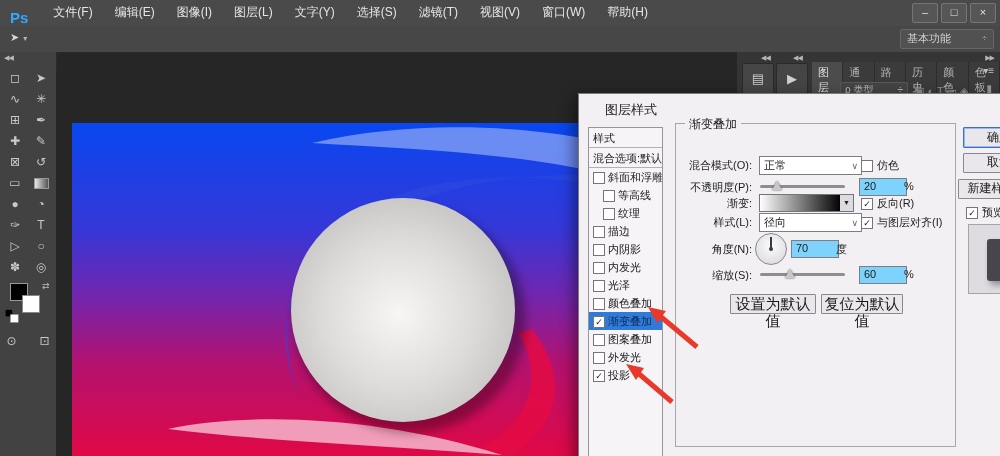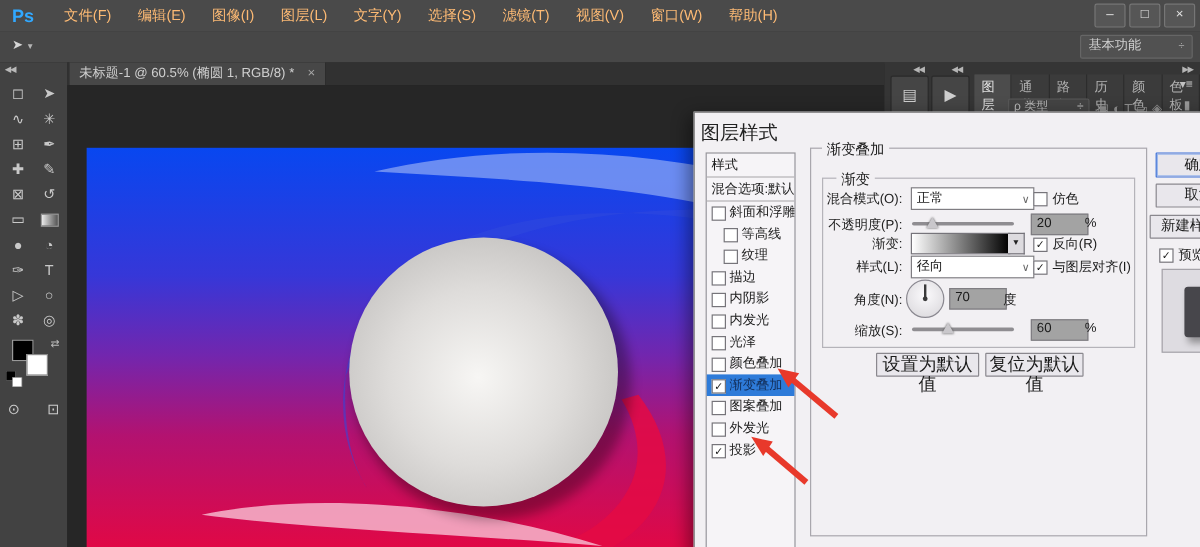--- a/index.html
+++ b/index.html
@@ -1,24 +1,24 @@
 <!DOCTYPE html>
 <html><head>
 <meta charset="utf-8">
 <style>
   html,body{margin:0;padding:0;background:#1b1b1b;}
   .app{position:relative;width:1000px;height:456px;overflow:hidden;background:#262626;
        font-family:"Liberation Sans","DejaVu Sans",sans-serif;-webkit-font-smoothing:antialiased;
        user-select:none;}
   
   .menubar{position:absolute;left:0;top:0;width:1000px;height:26px;background:#4a4a4a;
-           border-bottom:1px solid #2e2e2e;display:flex;align-items:center;}
+           border-bottom:1px solid #2e2e2e;display:flex;align-items:flex-end;}
   .ps-logo{color:#31a8ff;font-weight:bold;font-size:15px;margin:0 14px 0 10px;letter-spacing:0;}
   .menu-items{display:flex;gap:0;}
-  .menu-item{color:#fdba74;font-size:12px;padding:5px 11px;cursor:default;}
+  .menu-item{color:#e5e5e5;font-size:12px;padding:5px 11px;cursor:default;}
   .win-controls{position:absolute;right:4px;top:3px;display:flex;gap:3px;}
   .win-btn{width:24px;height:18px;background:#565656;border:1px solid #767676;color:#e3e3e3;
            font-size:11px;line-height:16px;text-align:center;border-radius:2px;}
   .optionsbar{position:absolute;left:0;top:26px;width:1000px;height:26px;background:#474747;
               border-bottom:1px solid #2a2a2a;}
   .opt-tool{position:absolute;left:10px;top:5px;color:#d6d6d6;font-size:11px;}
   .opt-tool .car{font-size:8px;color:#b5b5b5;margin-left:4px;}
   .opt-hint{position:absolute;left:250px;top:7px;color:#c9c9c9;font-size:11px;}
   .workspace{position:absolute;right:6px;top:3px;width:80px;height:18px;background:#515151;
              border:1px solid #666;border-radius:2px;color:#cfcfcf;font-size:11px;line-height:17px;
@@ -56,38 +56,38 @@
   .ptab.active{background:#4c4c4c;color:#e0e0e0;}
   .ptab-menu{position:absolute;right:6px;top:13px;color:#c2c2c2;font-size:10px;}
   .filterrow{position:absolute;left:75px;top:29px;display:flex;align-items:center;gap:6px;padding-left:28px;}
   .filterbox{width:58px;height:14px;background:#444;border:1px solid #585858;border-radius:2px;
              color:#b9b9b9;font-size:10px;line-height:13px;padding:0 4px;}
   .ficon{color:#8e8e8e;font-size:11px;}
   .ftoggle{position:absolute;right:8px;top:31px;color:#9a9a9a;font-size:10px;}
   
   .dialog{position:absolute;left:578px;top:93px;width:430px;height:370px;background:#f2f0f3;
           border:1px solid #7a7a7a;box-shadow:-4px 4px 14px rgba(0,0,0,.45);color:#1b1b1b;font-size:12px;}
-  .dlg-title{position:absolute;left:5px;top:7px;font-size:16px;color:#222;}
+  .dlg-title{position:absolute;left:26px;top:7px;font-size:13px;color:#222;}
   .styles-panel{position:absolute;left:9px;top:33px;width:73px;bottom:0;border:1px solid #97959b;background:#f6f4f7;}
   .sp-row{height:17px;line-height:17px;font-size:11px;padding:1px 3px 0 4px;white-space:nowrap;overflow:hidden;display:flex;align-items:center;}
   .sp-head{border-bottom:1px solid #b3b1b5;height:18px;}
   .sp-row .cb{margin-right:3px;flex:none;}
   .sp-row.ind{padding-left:14px;text-align:center;}
   .sp-row.sel{background:#2e7bd9;color:#122c55;}
   .cb{display:inline-block;width:10px;height:10px;background:#fff;border:1px solid #76747a;
       font-size:9px;line-height:10px;text-align:center;color:#1a1a1a;}
   .group{position:absolute;left:96px;top:29px;width:279px;height:322px;border:1px solid #a9a7ad;}
   .legend{position:absolute;top:-8px;left:9px;background:#f2f0f3;padding:0 4px;font-size:12px;color:#222;}
   .inner{position:absolute;left:9px;top:24px;width:259px;height:140px;border:1px solid #b5b3b9;}
   .row{position:absolute;left:0;height:18px;}
   .lbl{position:absolute;left:0;top:2px;width:76px;text-align:right;font-size:11px;color:#222;white-space:nowrap;}
   .select{position:absolute;left:83px;top:0;width:93px;height:17px;background:#fff;border:1px solid #7f7d82;
           font-size:11px;line-height:16px;padding:0 4px;}
   .select .chev{position:absolute;right:3px;top:1px;color:#666;font-size:9px;}
-  .numbox{position:absolute;top:0;width:38px;height:16px;background:#a3a3a3;border:1px solid #7f7d82;
+  .numbox{position:absolute;top:0;width:38px;height:16px;background:#7dd3fc;border:1px solid #7f7d82;
           font-size:11px;line-height:15px;padding:0 4px;}
   .unit{position:absolute;top:2px;font-size:11px;color:#222;}
   .cbl{position:absolute;left:185px;top:2px;display:flex;align-items:center;gap:4px;font-size:11px;white-space:nowrap;}
   .track{position:absolute;left:84px;top:7px;width:85px;height:3px;background:#8f8d91;border-radius:2px;}
   .thumb{position:absolute;top:-4px;width:0;height:0;border-left:5px solid transparent;
          border-right:5px solid transparent;border-bottom:9px solid #c9c7cb;
          filter:drop-shadow(0 0 1px #555);}
   .gswatch{position:absolute;left:83px;top:0;width:81px;height:16px;border:1px solid #76747a;}
   .gdd{position:absolute;left:164px;top:0;width:13px;height:16px;background:#dddbdf;border:1px solid #76747a;
        border-left:none;font-size:7px;text-align:center;line-height:16px;color:#222;}
@@ -171,26 +171,20 @@
           <span class="sw-fg"></span>
           <span class="sw-bg"></span>
         </span>
     </div>
     <div class="tp-bottom">
       <span class="tool">⊙</span>
       <span class="tool">⊡</span>
     </div>
   </div>
 
-  <div class="tabbar">
-    <div class="doc-tab">
-      <span>未标题-1 @ 60.5% (椭圆 1, RGB/8) *</span>
-      <span class="cl">×</span>
-    </div>
-  </div>
 
   <div class="pasteboard"></div>
   <div class="canvas-wrap">
     <svg width="650" height="333" viewBox="0 0 650 333">
       <defs>
         <linearGradient id="bgGrad" x1="0" y1="0" x2="0" y2="1">
             <stop offset="0" stop-color="#0847f0"></stop>
             <stop offset="0.32" stop-color="#3637d8"></stop>
             <stop offset="0.52" stop-color="#7226ae"></stop>
             <stop offset="0.72" stop-color="#b31270"></stop>
@@ -291,23 +285,20 @@
           <span>外发光</span>
         </div>
         <div class="sp-row">
           <span class="cb">✓</span>
           <span>投影</span>
         </div>
       </div>
 
     <div class="group">
       <span class="legend">渐变叠加</span>
-      <div class="inner">
-        <span class="legend" style="left:11px">渐变</span>
-      </div>
 
       <div class="row" style="top:32px;width:279px">
         <span class="lbl">混合模式(O):</span>
         <span class="select">
           <span>正常</span><span class="chev">∨</span>
         </span>
         <span class="cbl">
             <span class="cb" id="cb-dither"></span>
           <span>仿色</span>
           </span>

